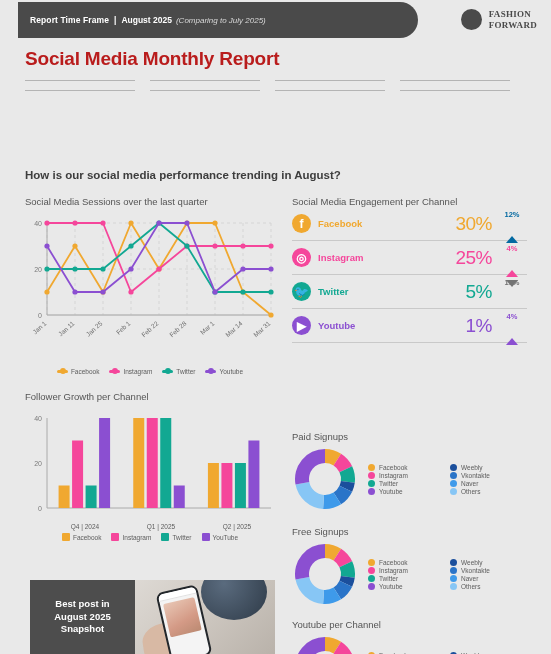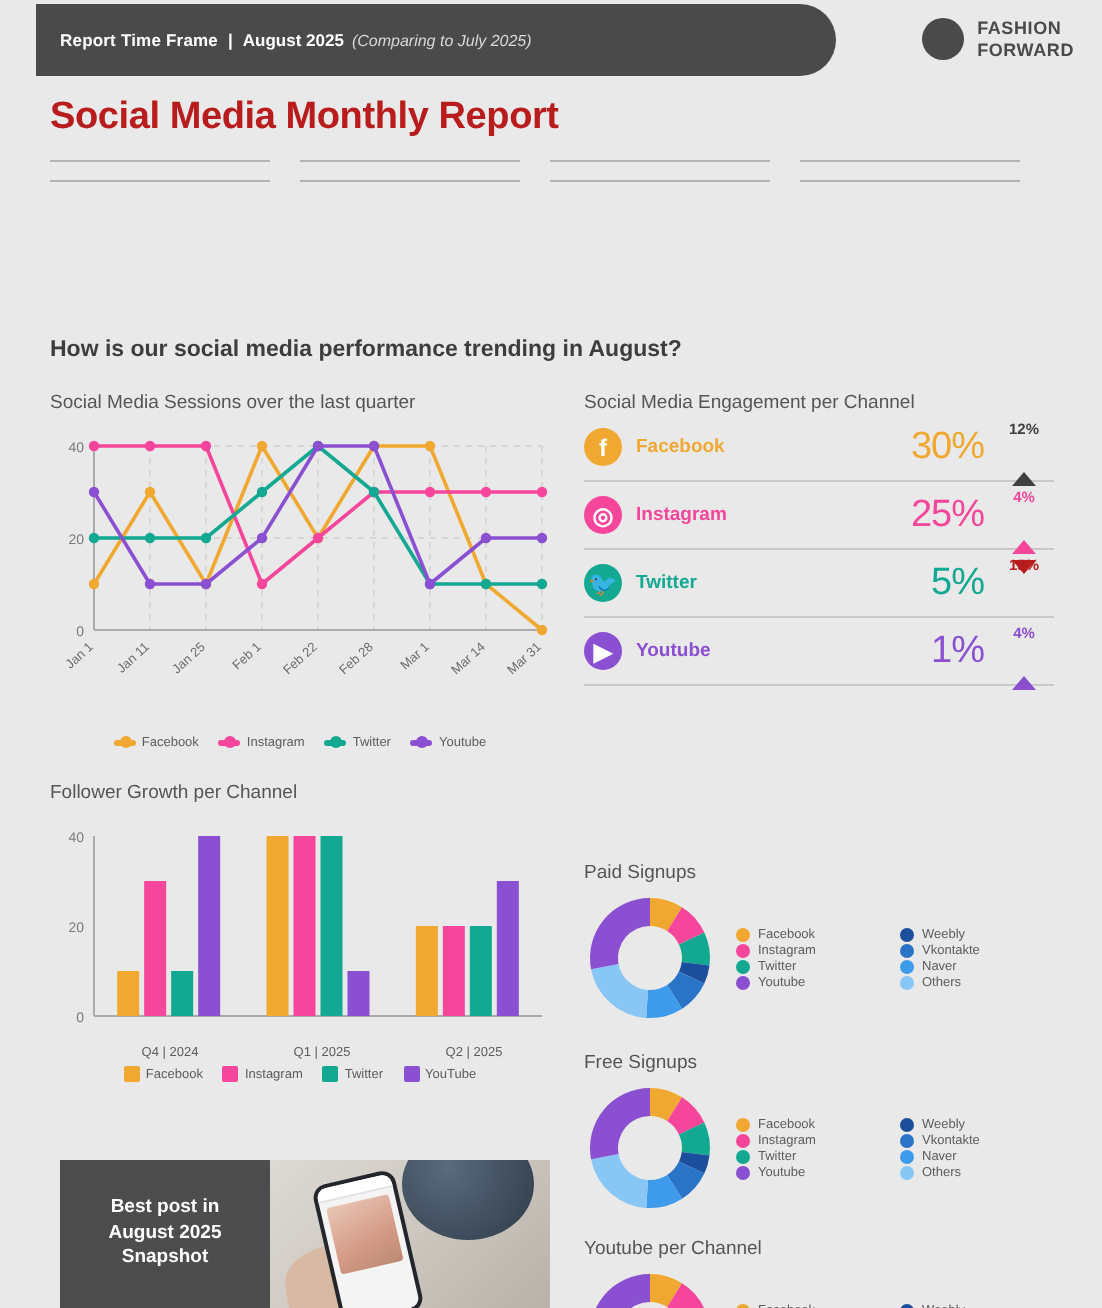--- a/index.html
+++ b/index.html
@@ -18,21 +18,21 @@
     background: #4a4a4a;
     border-radius: 0 18px 18px 0;
     display: flex; align-items: center;
     padding-left: 12px;
   }
   .hdr-label { color: #fff; font-size: 8.5px; font-weight: bold; letter-spacing: .1px; }
   .hdr-pipe { color: #fff; font-size: 8.5px; font-weight: bold; margin: 0 5px; }
   .hdr-month { color: #fff; font-size: 8.5px; font-weight: bold; }
   .hdr-compare { color: #d8d8d8; font-size: 8px; font-style: italic; margin-left: 4px; }
 
-  .logo-wrap { position: absolute; right: 14px; top: 9px; display: flex; align-items: center; gap: 7px; }
+  .logo-wrap { position: absolute; right: 14px; top: 9px; display: flex; align-items: center; gap: 7px; font-family: Liberation Serif, serif; }
   .logo-dot { width: 21px; height: 21px; border-radius: 50%; background: #4a4a4a; }
   .logo-text { font-size: 9px; font-weight: bold; color: #4a4a4a; line-height: 1.12; letter-spacing: .3px; }
 
   
   .page-title {
     position: absolute; left: 25px; top: 48px;
     font-size: 19px; font-weight: bold; color: #b91c1c; letter-spacing: -.2px;
   }
   .kpi-row { position: absolute; left: 25px; top: 80px; width: 502px; display: flex; gap: 0; }
   .kpi { width: 125px; }
@@ -272,33 +272,33 @@
     </div>
 </div>
 
 <div class="eng-panel">
   <div class="panel-title">Social Media Engagement per Channel</div>
   <div id="eng-rows">
       <div class="eng-row">
         <span class="eng-icon" style="background:#f0a830;color:#fff;font-size:12px;font-weight:bold;display:flex;align-items:center;justify-content:center;line-height:1">f</span>
         <span class="eng-name" style="color:#f0a830">Facebook</span>
         <span class="eng-pct" style="color:#f0a830">30%</span>
-        <span class="eng-trend" style="color:#404040"><span class="eng-trend-val">12%</span><span class="tri tri-up"></span></span>
+        <span class="eng-trend" style="color:#0369a1"><span class="eng-trend-val">12%</span><span class="tri tri-up"></span></span>
       </div>
       <div class="eng-row">
         <span class="eng-icon" style="background:#f5469b;color:#fff;font-size:12px;font-weight:bold;display:flex;align-items:center;justify-content:center;line-height:1">◎</span>
         <span class="eng-name" style="color:#f5469b">Instagram</span>
         <span class="eng-pct" style="color:#f5469b">25%</span>
         <span class="eng-trend" style="color:#f5469b"><span class="eng-trend-val">4%</span><span class="tri tri-up"></span></span>
       </div>
       <div class="eng-row">
         <span class="eng-icon" style="background:#12a892;color:#fff;font-size:12px;font-weight:bold;display:flex;align-items:center;justify-content:center;line-height:1">🐦</span>
         <span class="eng-name" style="color:#12a892">Twitter</span>
         <span class="eng-pct" style="color:#12a892">5%</span>
-        <span class="eng-trend" style="color:#b91c1c"><span class="eng-trend-val">15%</span><span class="tri tri-dn"></span></span>
+        <span class="eng-trend" style="color:#737373"><span class="eng-trend-val">15%</span><span class="tri tri-dn"></span></span>
       </div>
       <div class="eng-row">
         <span class="eng-icon" style="background:#8b4fd1;color:#fff;font-size:12px;font-weight:bold;display:flex;align-items:center;justify-content:center;line-height:1">▶</span>
         <span class="eng-name" style="color:#8b4fd1">Youtube</span>
         <span class="eng-pct" style="color:#8b4fd1">1%</span>
         <span class="eng-trend" style="color:#8b4fd1"><span class="eng-trend-val">4%</span><span class="tri tri-up"></span></span>
       </div>
     </div>
 </div>
 

